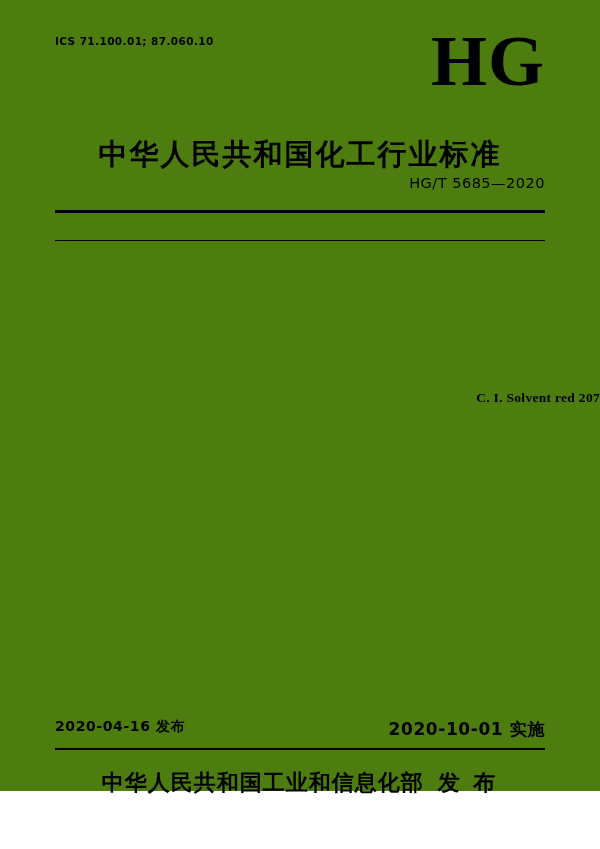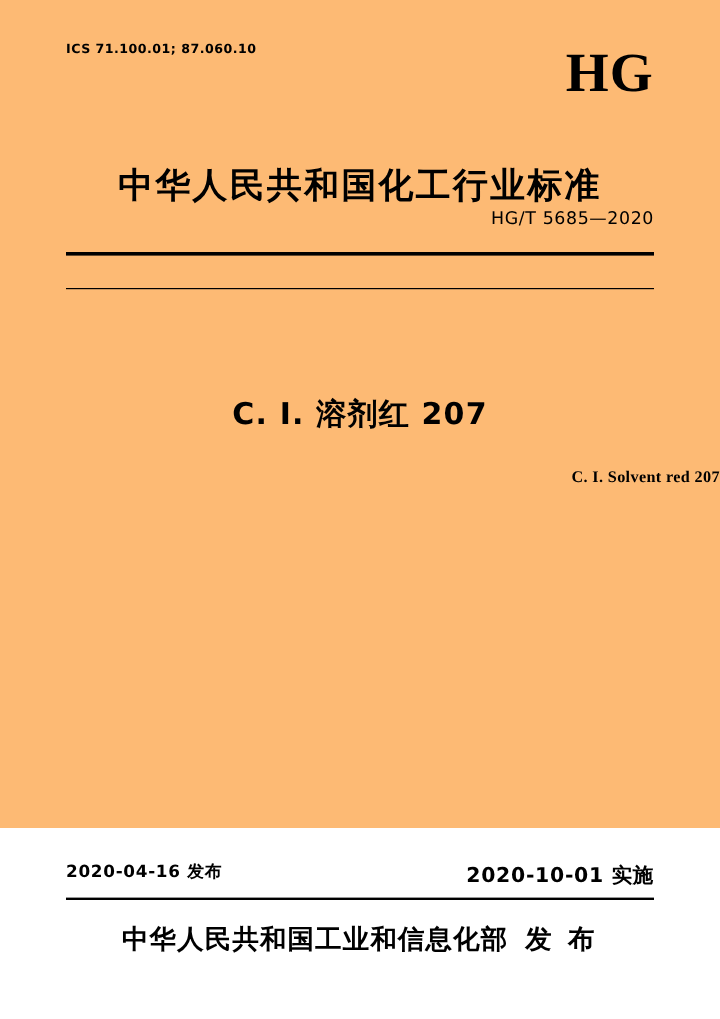--- a/index.html
+++ b/index.html
@@ -12,22 +12,22 @@
     height: 849px;
     font-family: "Liberation Sans", sans-serif;
     color: #000000;
     position: relative;
     overflow: hidden;
   }
   .page {
     position: absolute;
     left: 0; top: 0;
     width: 600px;
-    height: 690px;
-    background: #fdba74;
+    height: 791px;
+    background: #4d7c0f;
   }
 
   
   .header-zone {
     position: absolute;
     left: 55px;
     top: 30px;
     width: 490px;
     height: 110px;
   }
@@ -41,21 +41,21 @@
     letter-spacing: 0.4px;
     color: #000;
     font-weight: 600;
   }
   .hg-logo {
     position: absolute;
     right: 0;
     top: 0;
     font-family: "Liberation Serif", serif;
     font-weight: bold;
-    font-size: 46px;
+    font-size: 72px;
     line-height: 62px;
     letter-spacing: 1px;
   }
 
   
   .std-title {
     position: absolute;
     left: 0;
     top: 115px;
     width: 600px;
@@ -173,21 +173,20 @@
     <div class="hg-logo">HG</div>
   </div>
 
   <div class="std-title">中华人民共和国化工行业标准</div>
 
   <div class="std-number">HG/T 5685—2020</div>
 
   <div class="rule-top"></div>
   <div class="rule-bottom"></div>
 
-  <div class="subject-cn">C. I. 溶剂红 207</div>
   <div class="subject-en">C. I. Solvent red 207</div>
 
   <div class="date-issue">2020-04-16 发布</div>
   <div class="date-impl">2020-10-01 实施</div>
 
   <div class="rule-footer"></div>
 
   <div class="publisher">
     <span>中华人民共和国工业和信息化部</span><span class="pub-verb">发  布</span>
   </div>

